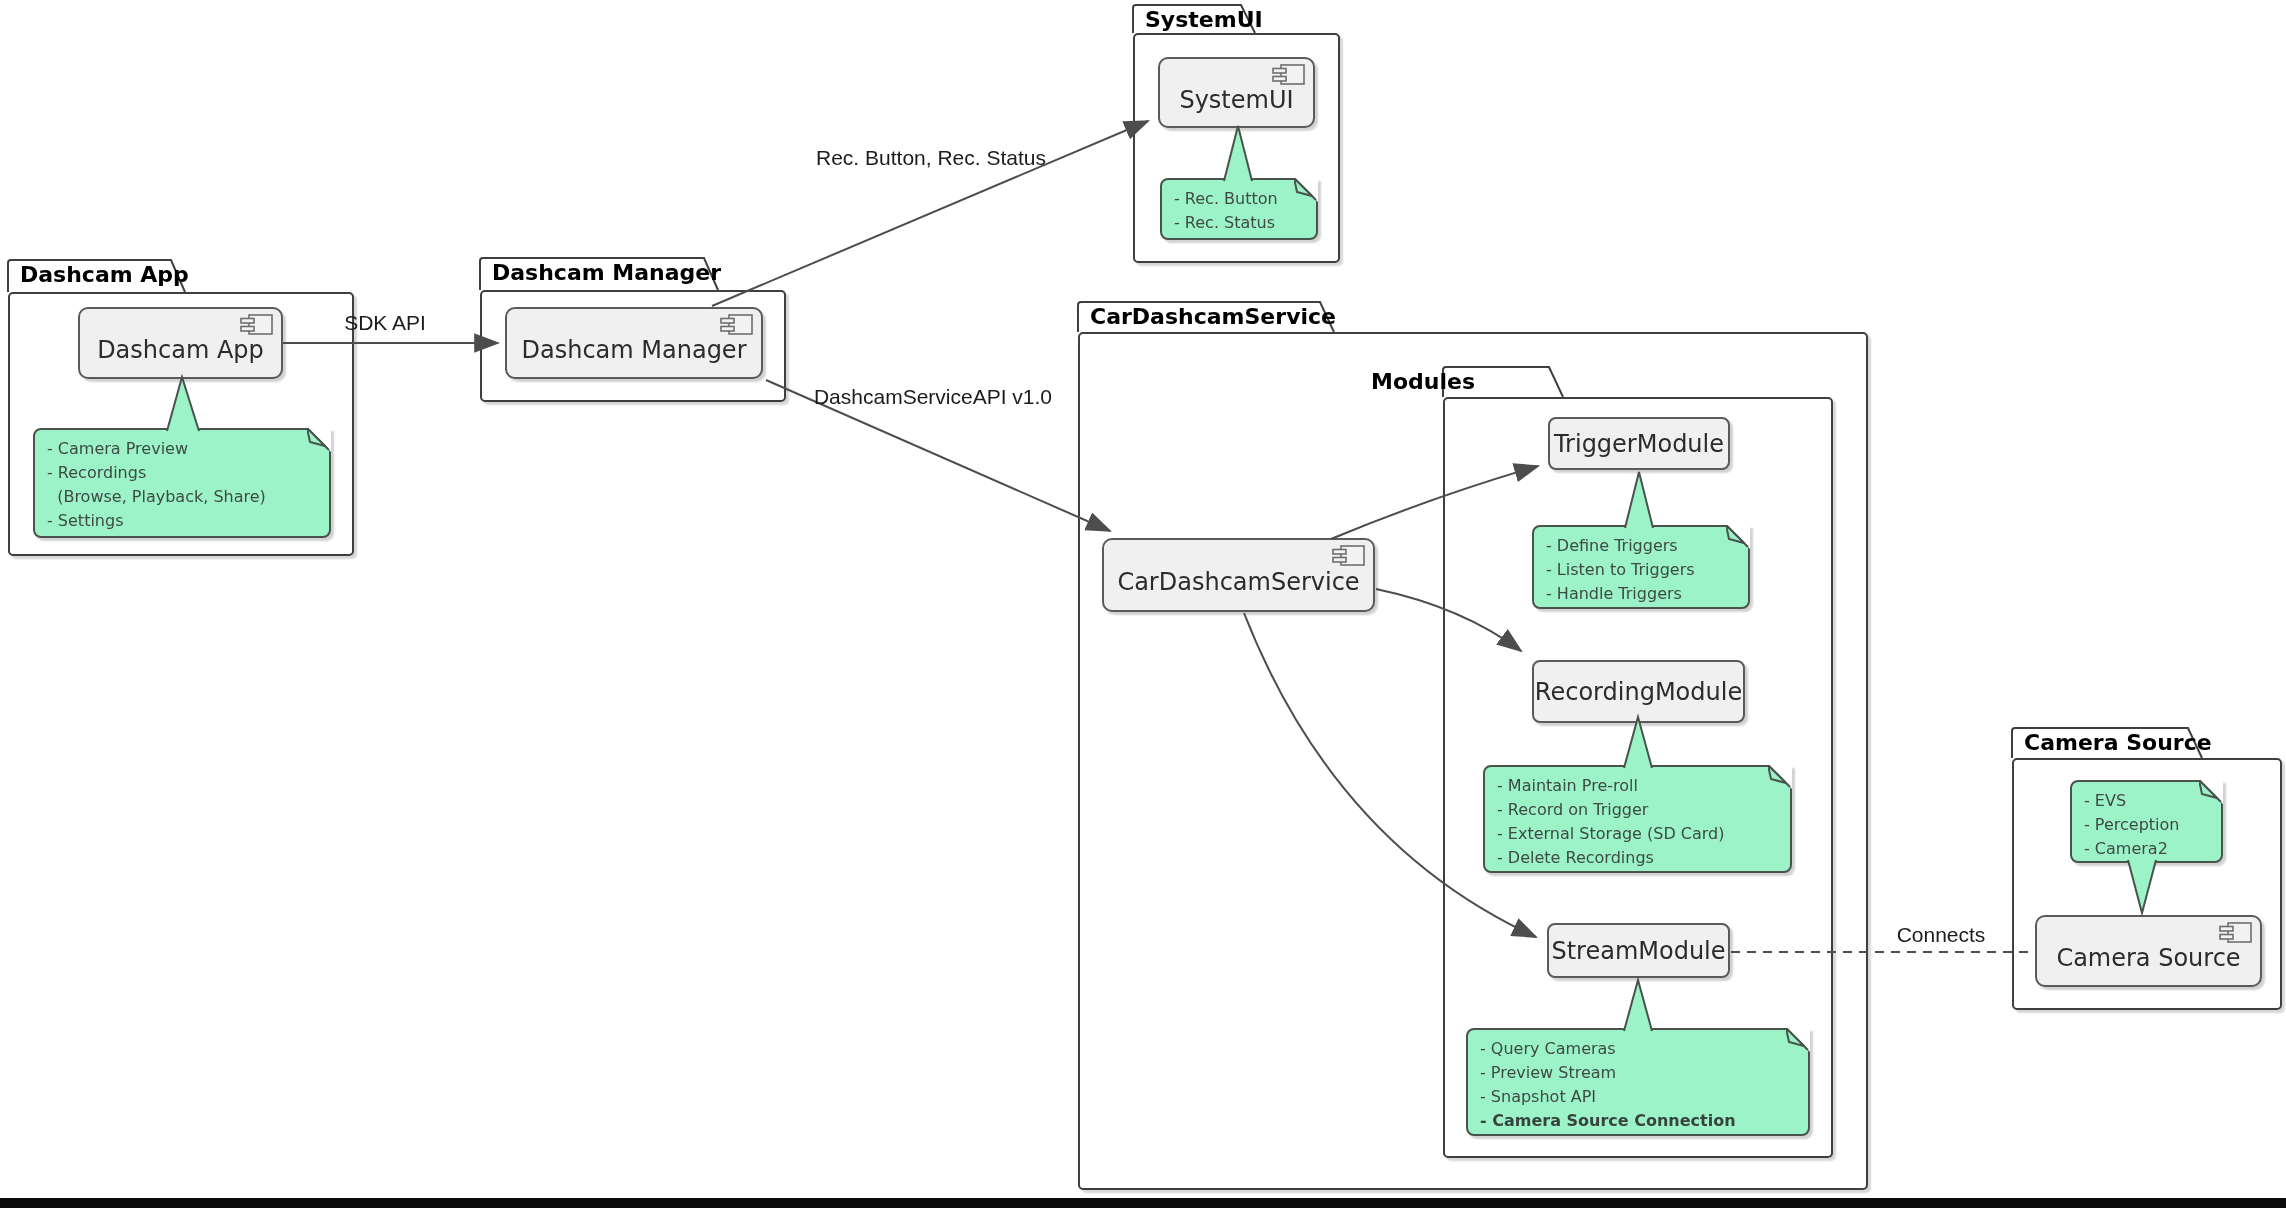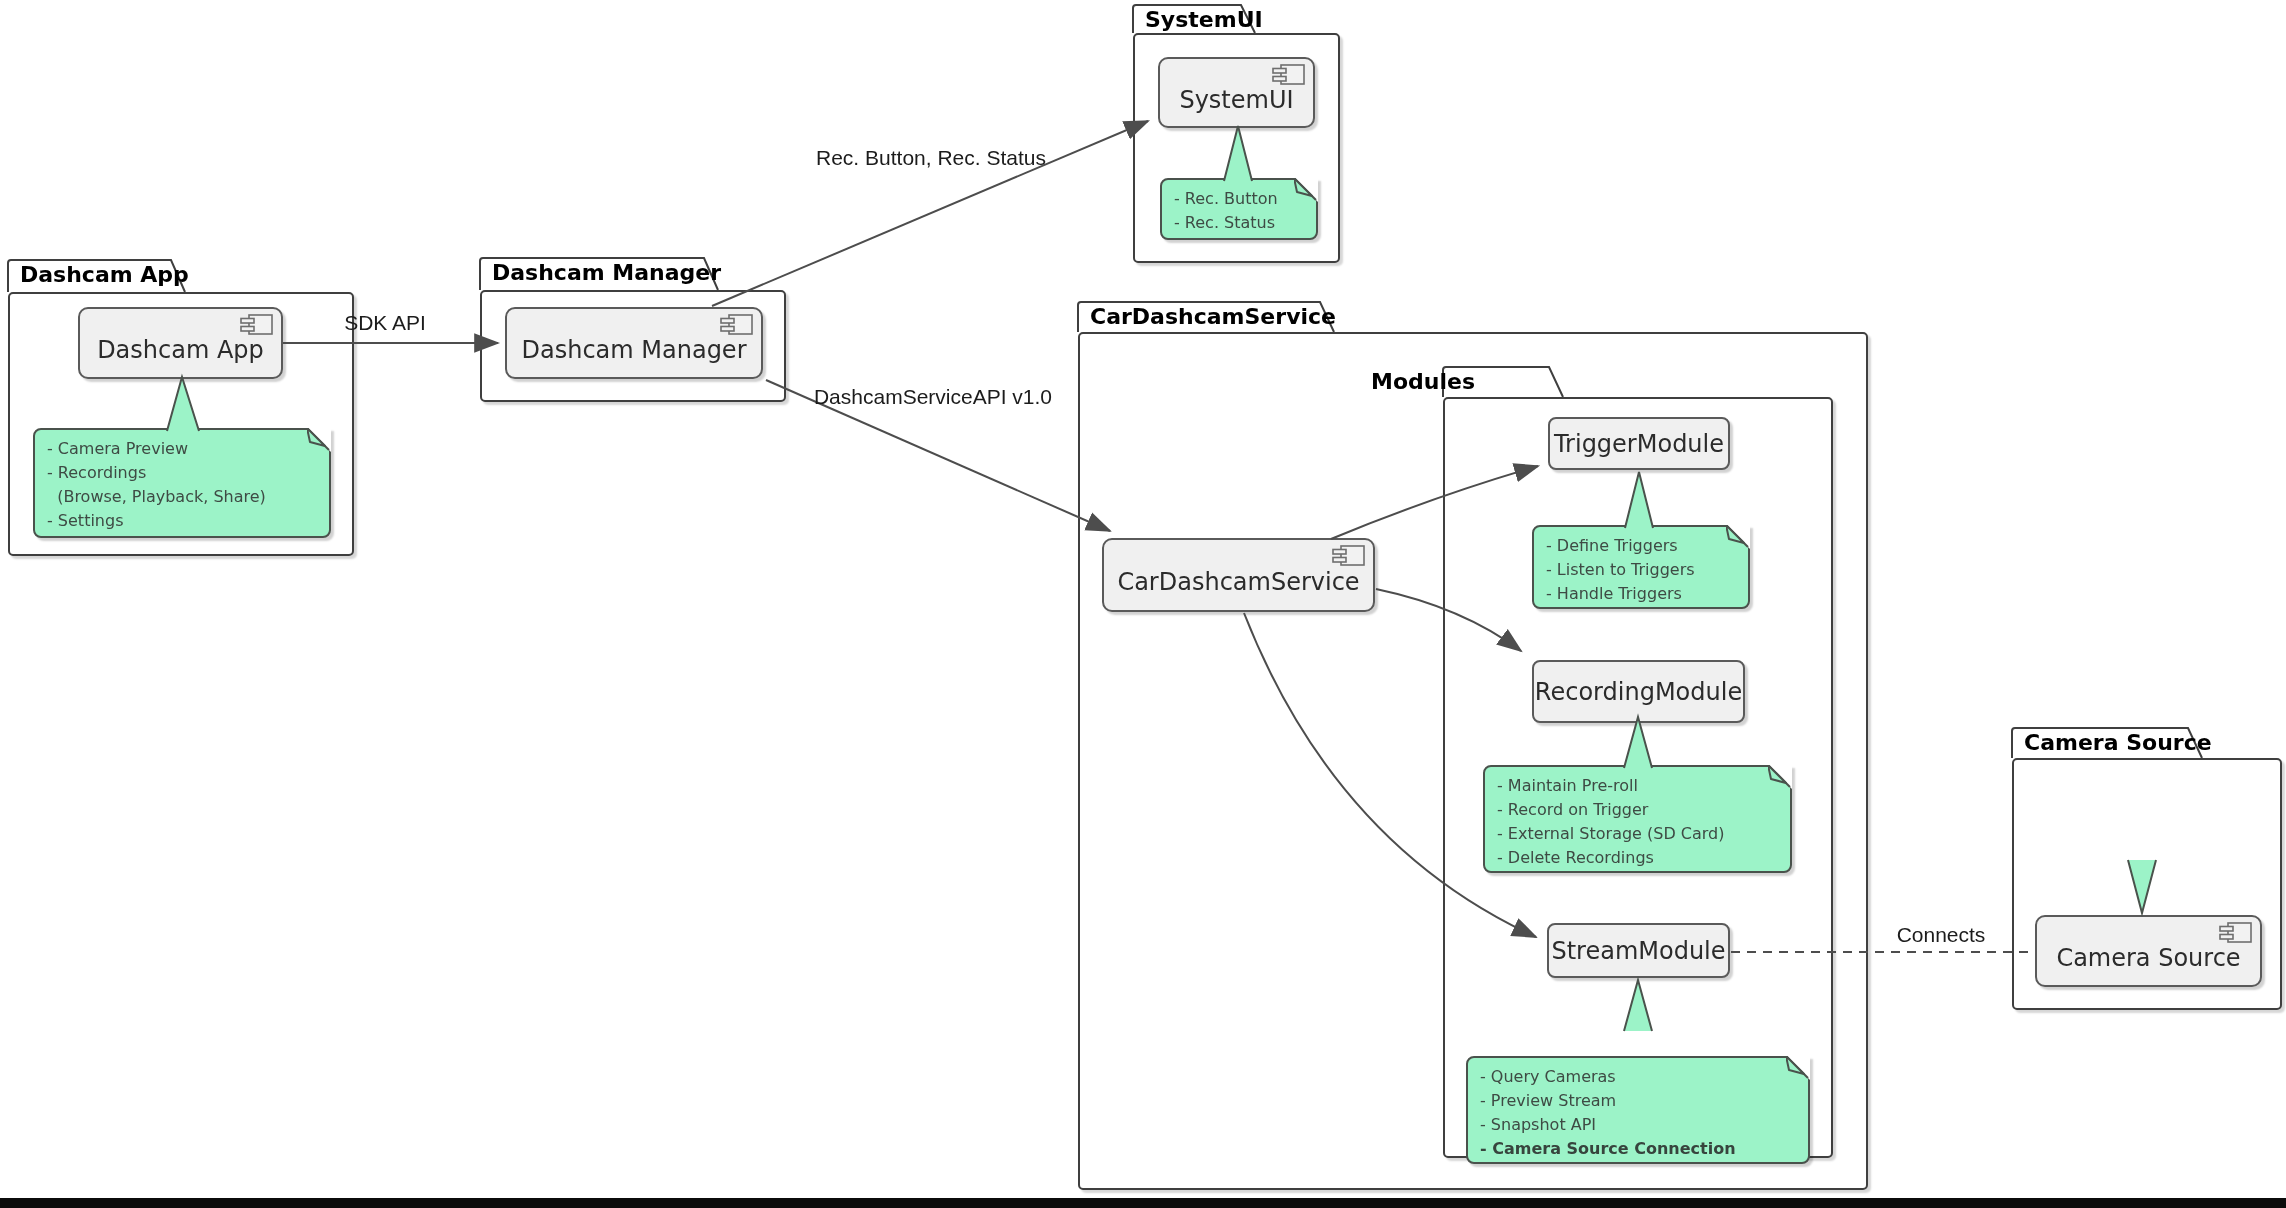--- a/index.html
+++ b/index.html
@@ -139,32 +139,42 @@
         <polygon points="0,0 24,0 24,24" fill="#ffffff"></polygon>
         <path d="M0 0 L22 22" stroke="#4a524c" stroke-width="2" fill="none"></path>
         <path d="M0 0 L18 18 L3 14 Z" fill="#9cf3c8" stroke="#4a524c" stroke-width="2" stroke-linejoin="round"></path>
       </svg>
     <div class="note-line">- Maintain Pre-roll</div>
     <div class="note-line">- Record on Trigger</div>
     <div class="note-line">- External Storage (SD Card)</div>
     <div class="note-line">- Delete Recordings</div>
   </div>
 
-  <div class="note" style="left:1466px;top:1028px;width:344px;height:108px;margin-top:28px;">
+  <div class="note" style="left:1466px;top:1028px;width:344px;height:108px;">
     <svg class="fold" width="24" height="24">
         <polygon points="0,0 24,0 24,24" fill="#ffffff"></polygon>
         <path d="M0 0 L22 22" stroke="#4a524c" stroke-width="2" fill="none"></path>
         <path d="M0 0 L18 18 L3 14 Z" fill="#9cf3c8" stroke="#4a524c" stroke-width="2" stroke-linejoin="round"></path>
       </svg>
     <div class="note-line">- Query Cameras</div>
     <div class="note-line">- Preview Stream</div>
     <div class="note-line">- Snapshot API</div>
     <div class="note-line bold">- Camera Source Connection</div>
   </div>
 
+  <div class="note" style="left:2070px;top:780px;width:153px;height:83px;">
+    <svg class="fold" width="24" height="24">
+        <polygon points="0,0 24,0 24,24" fill="#ffffff"></polygon>
+        <path d="M0 0 L22 22" stroke="#4a524c" stroke-width="2" fill="none"></path>
+        <path d="M0 0 L18 18 L3 14 Z" fill="#9cf3c8" stroke="#4a524c" stroke-width="2" stroke-linejoin="round"></path>
+      </svg>
+    <div class="note-line">- EVS</div>
+    <div class="note-line">- Perception</div>
+    <div class="note-line">- Camera2</div>
+  </div>
 
   <div class="comp with-icon" style="left:78px;top:307px;width:205px;height:72px;">
     <svg class="cicon" width="34" height="22" viewBox="0 0 34 22">
         <rect x="9" y="1" width="23" height="19" fill="#f2f2f2" stroke="#6e6e6e" stroke-width="1.6"></rect>
         <rect x="1" y="4.5" width="13" height="4.5" fill="#f2f2f2" stroke="#6e6e6e" stroke-width="1.6"></rect>
         <rect x="1" y="12.5" width="13" height="4.5" fill="#f2f2f2" stroke="#6e6e6e" stroke-width="1.6"></rect>
       </svg>
     <span>Dashcam App</span>
   </div>
 

